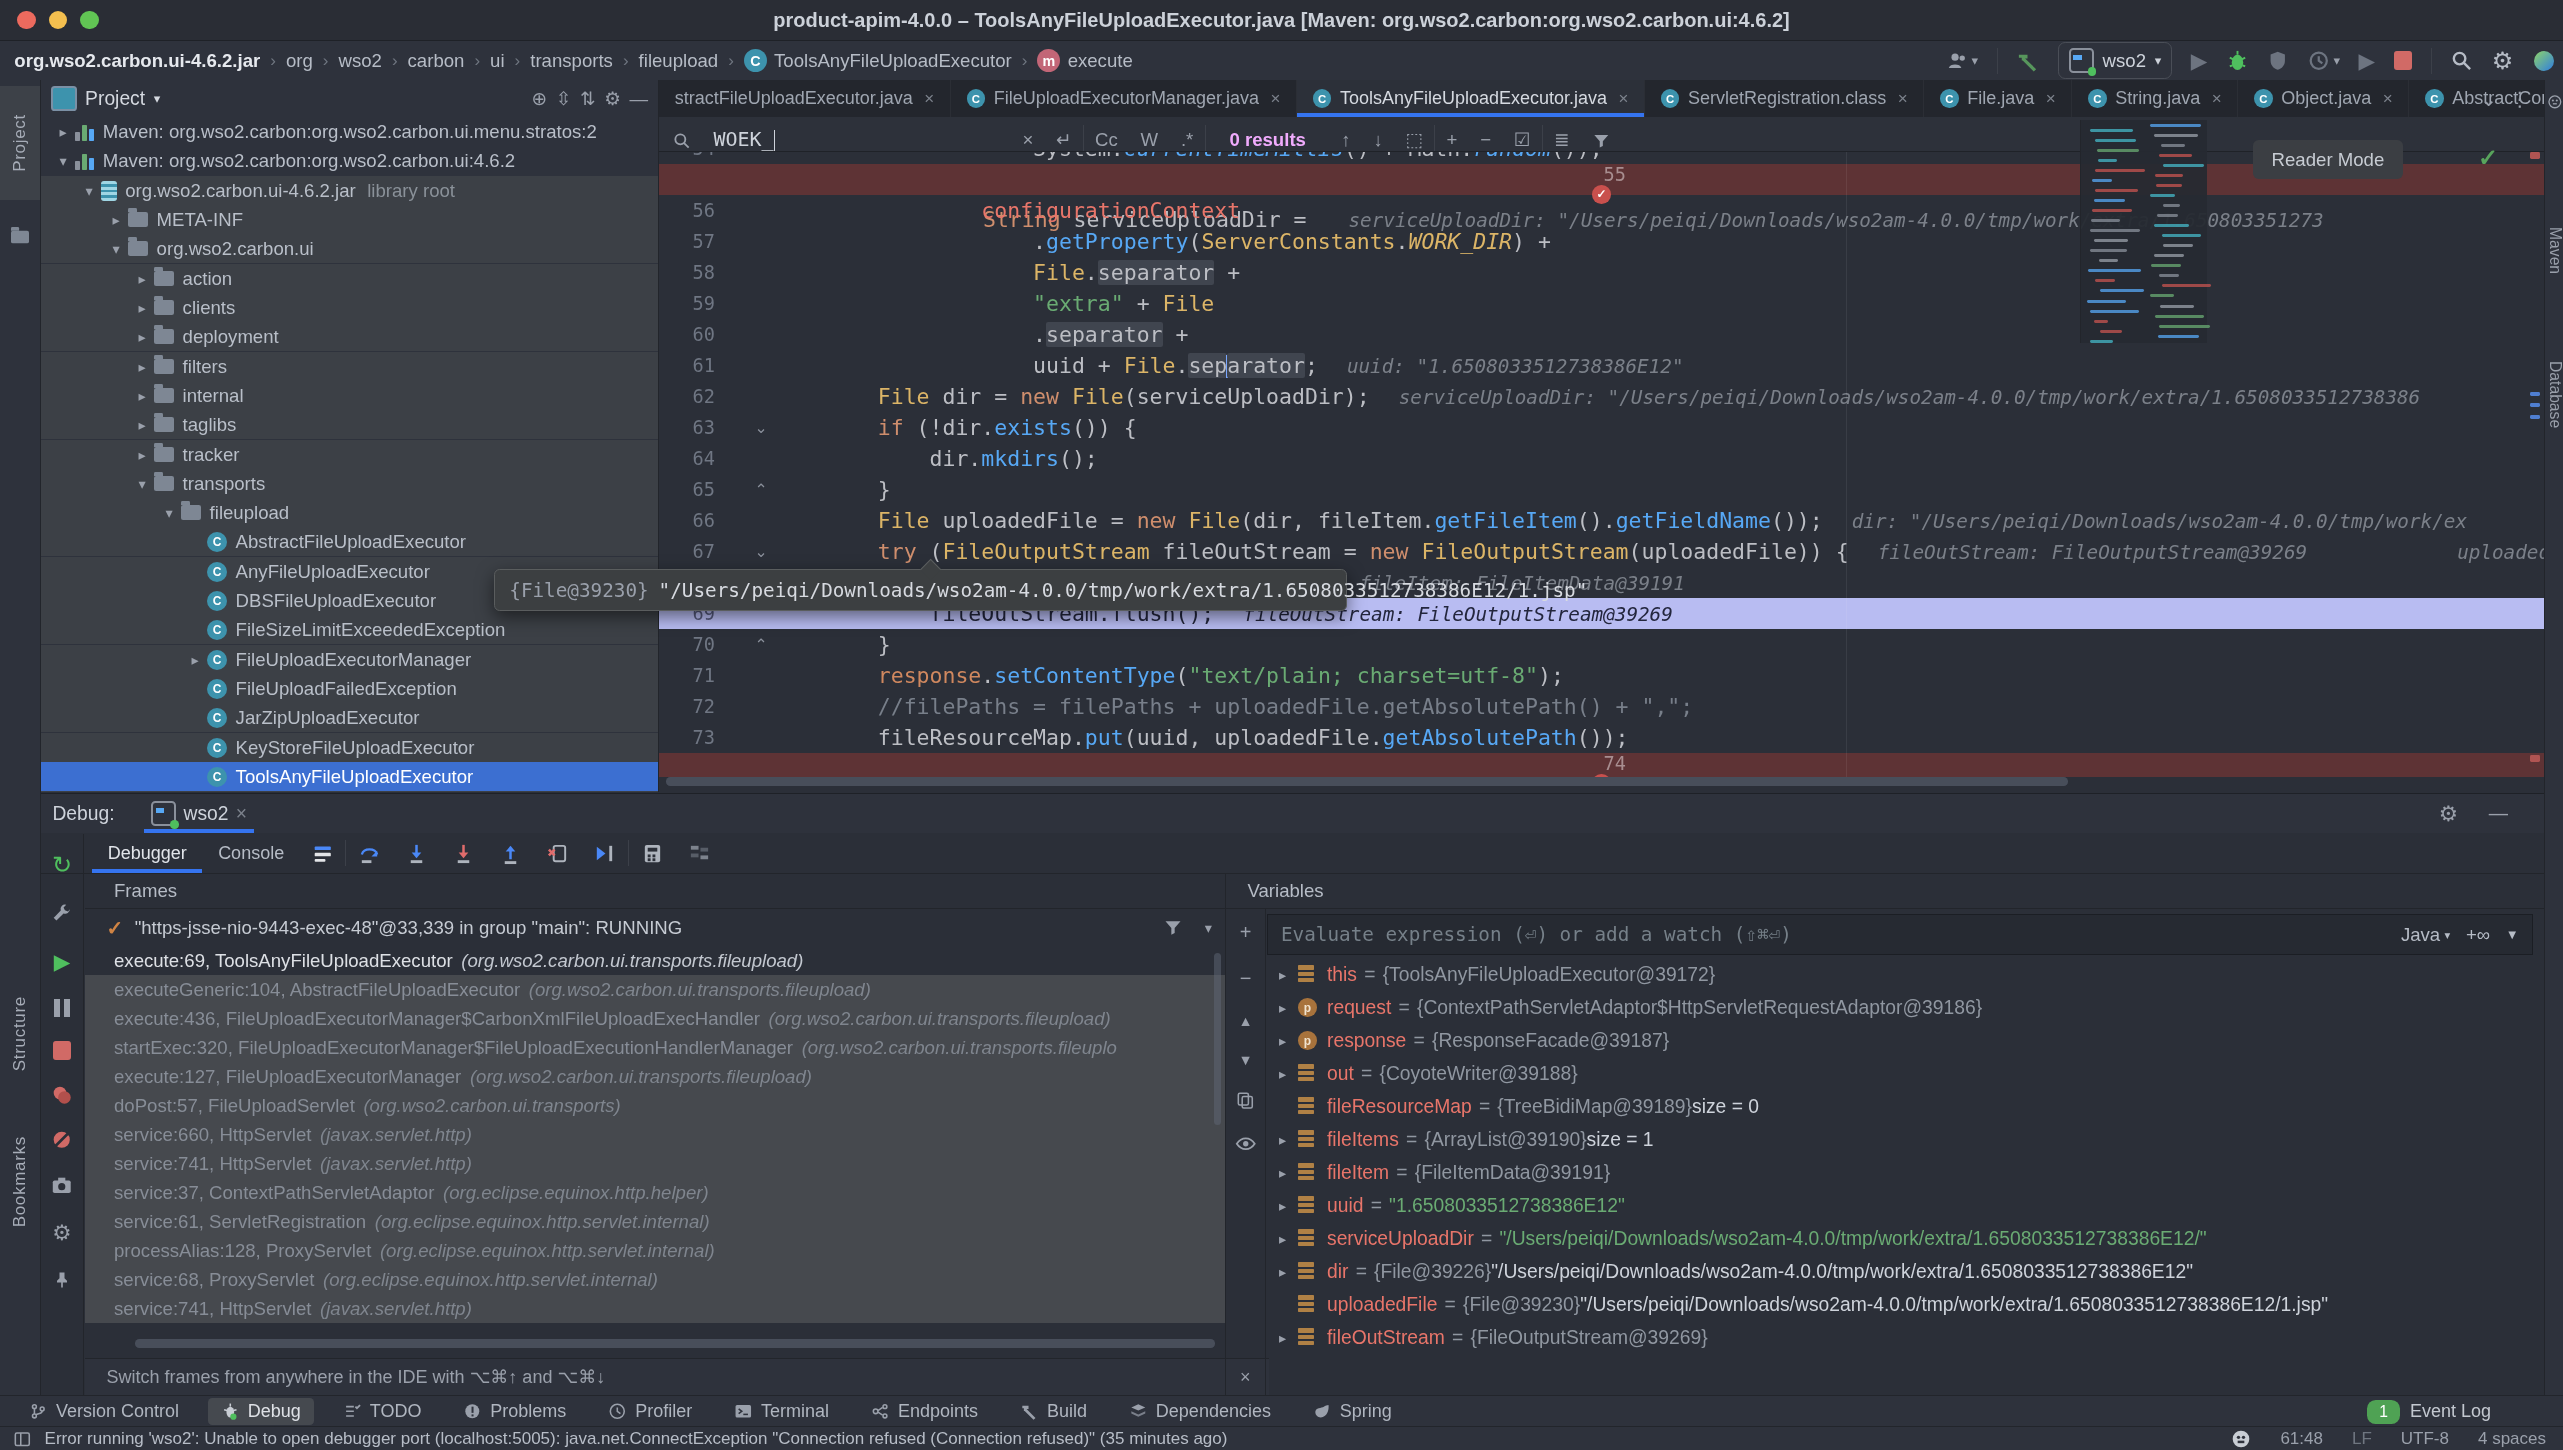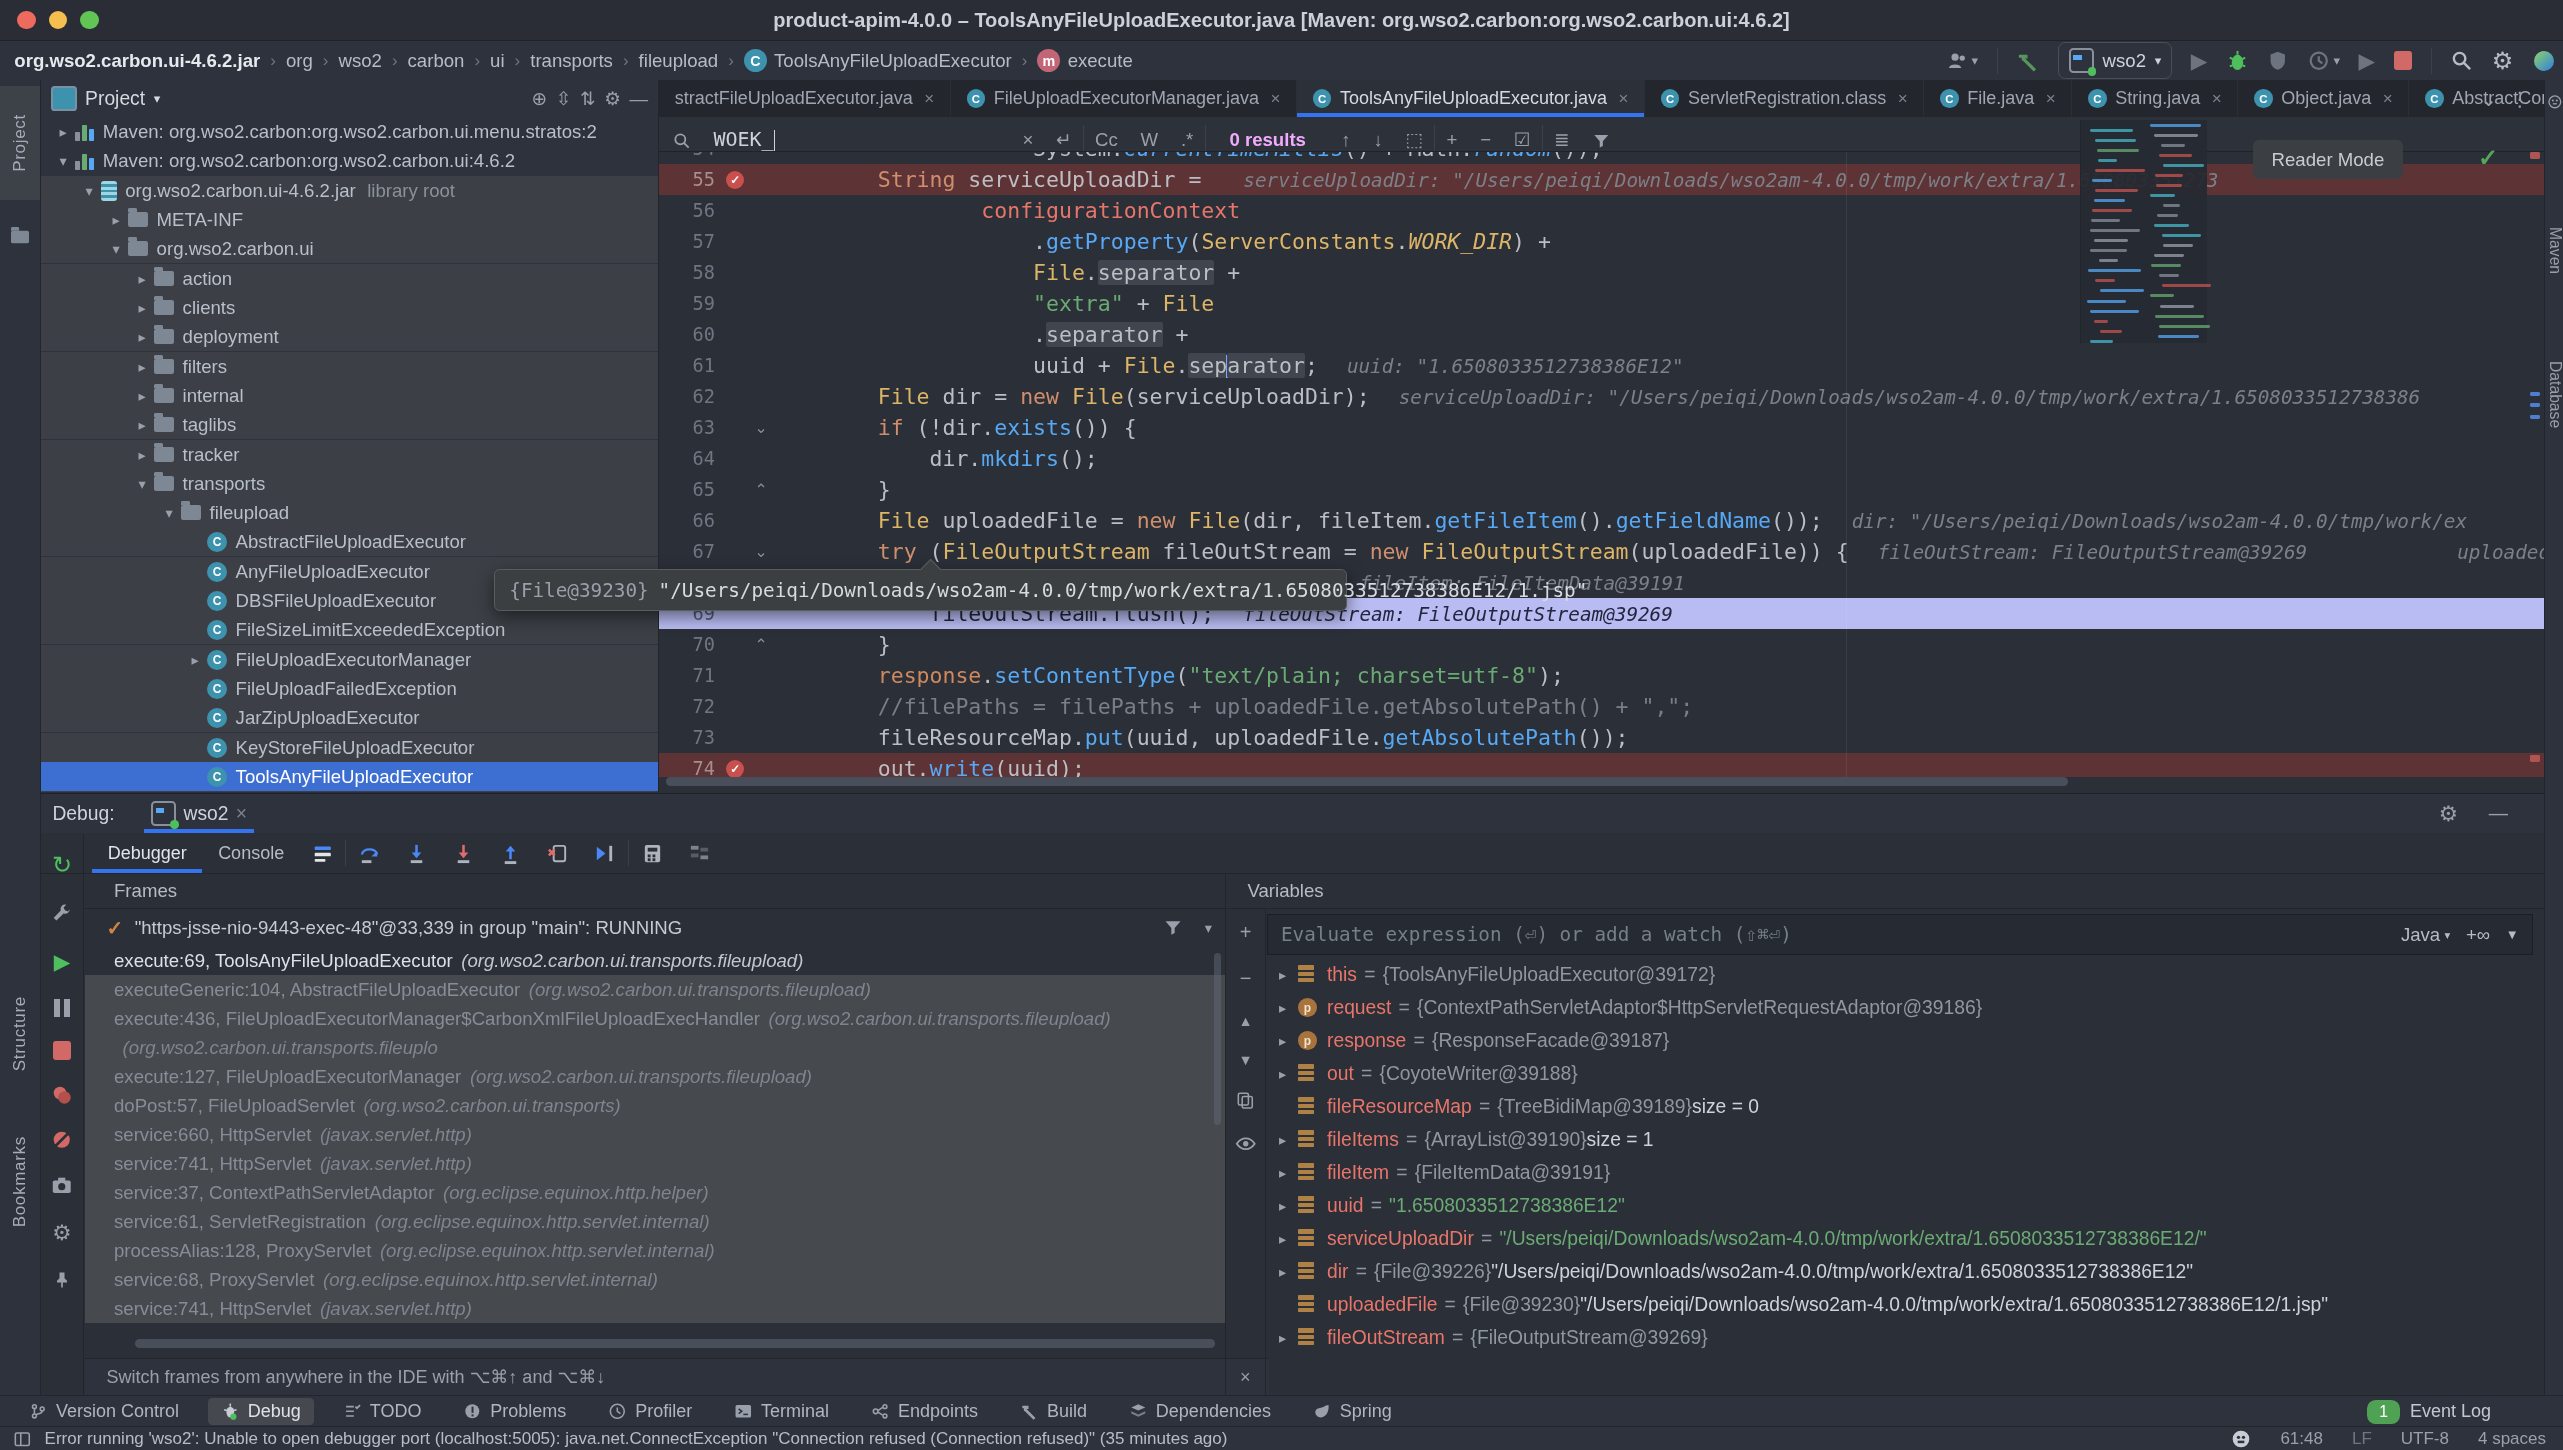--- a/index.html
+++ b/index.html
@@ -59,21 +59,21 @@
   .tab-ctrl{position:absolute;top:0;height:37px;display:flex;align-items:center;color:#9aa0ab;font-size:20px;}
   .findbar{position:absolute;left:0;top:37px;width:1885px;height:34px;background:#2d313a;border-bottom:0.7px solid #1f2228;display:flex;align-items:flex-end;color:#9aa0ab;font-size:18.6px;}
   .findq{font-family:"DejaVu Sans Mono",monospace;font-size:20px;color:#ced3db;margin-left:10px;}
   .fcaret{display:inline-block;width:1.4px;height:21.5px;background:#cdd2da;vertical-align:middle;}
   .fico{margin:0 11.4px;}
   .fred{color:#f0abfc;font-weight:bold;}
   
   .codewrap{position:absolute;left:0;top:72px;width:1885px;height:625px;overflow:hidden;}
   #code{margin-top:-18.6px;position:relative;}
   .cl{display:flex;height:31px;align-items:center;white-space:pre;}
-  .cl.bp{background:#5e3335;}
+  .cl.bp{background:#5e3335;flex-direction:column;}
   .cl.exec{background:#b8bcf2;}
   .num{width:56px;text-align:right;padding-right:7.2px;font-family:"DejaVu Sans Mono",monospace;font-size:18.6px;color:#6f7683;flex:none;}
   .bp .num{color:#a88e90;}
   .exec .num{color:#55597c;}
   .bpdot{width:26px;flex:none;display:flex;justify-content:center;}
   .bpdot b{width:18.6px;height:18.6px;border-radius:50%;background:#c9504d;color:#fff;font-size:12px;line-height:18.6px;text-align:center;font-weight:700;}
   .fold{width:26px;flex:none;text-align:center;color:#8a909b;font-size:15.7px;}
   pre.code{margin:0;font-family:"DejaVu Sans Mono",monospace;font-size:21.5px;line-height:31px;color:#bcbec4;}
   .k{color:#cf8e6d}.t{color:#dcb567}.m{color:#57a8f5}.s{color:#6aab73}.c{color:#787f8a}
   .f{color:#e8756a}.p{color:#d0885f}.d{color:#bcbec4}.sm{color:#57a8f5;font-style:italic}
@@ -806,20 +806,21 @@
           </div>
           <div class="frow">
             <span class="fm">executeGeneric:104, AbstractFileUploadExecutor</span>
             <span class="fp">(org.wso2.carbon.ui.transports.fileupload)</span>
           </div>
           <div class="frow">
             <span class="fm">execute:436, FileUploadExecutorManager$CarbonXmlFileUploadExecHandler</span>
             <span class="fp">(org.wso2.carbon.ui.transports.fileupload)</span>
           </div>
           <div class="frow">
+            <span class="fm">startExec:320, FileUploadExecutorManager$FileUploadExecutionHandlerManager</span>
             <span class="fp">(org.wso2.carbon.ui.transports.fileuplo</span>
           </div>
           <div class="frow">
             <span class="fm">execute:127, FileUploadExecutorManager</span>
             <span class="fp">(org.wso2.carbon.ui.transports.fileupload)</span>
           </div>
           <div class="frow">
             <span class="fm">doPost:57, FileUploadServlet</span>
             <span class="fp">(org.wso2.carbon.ui.transports)</span>
           </div>

